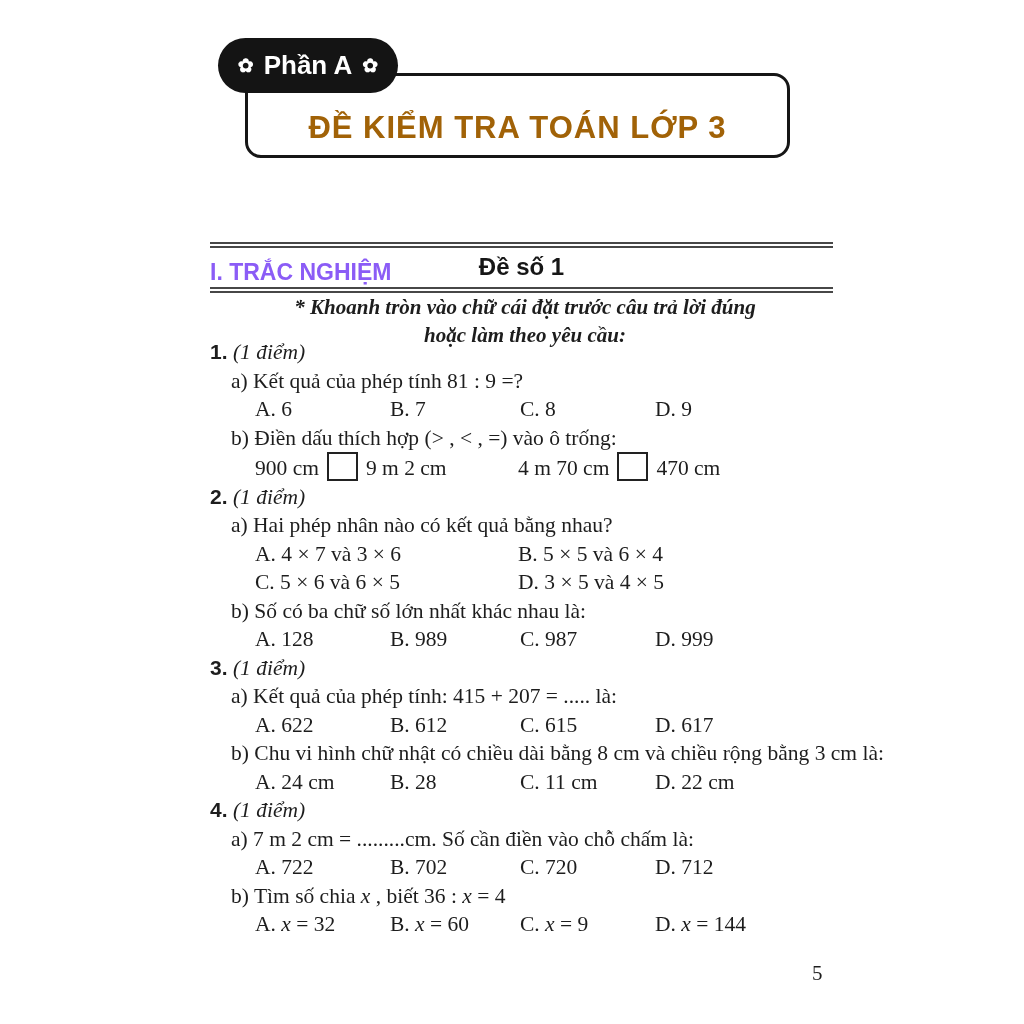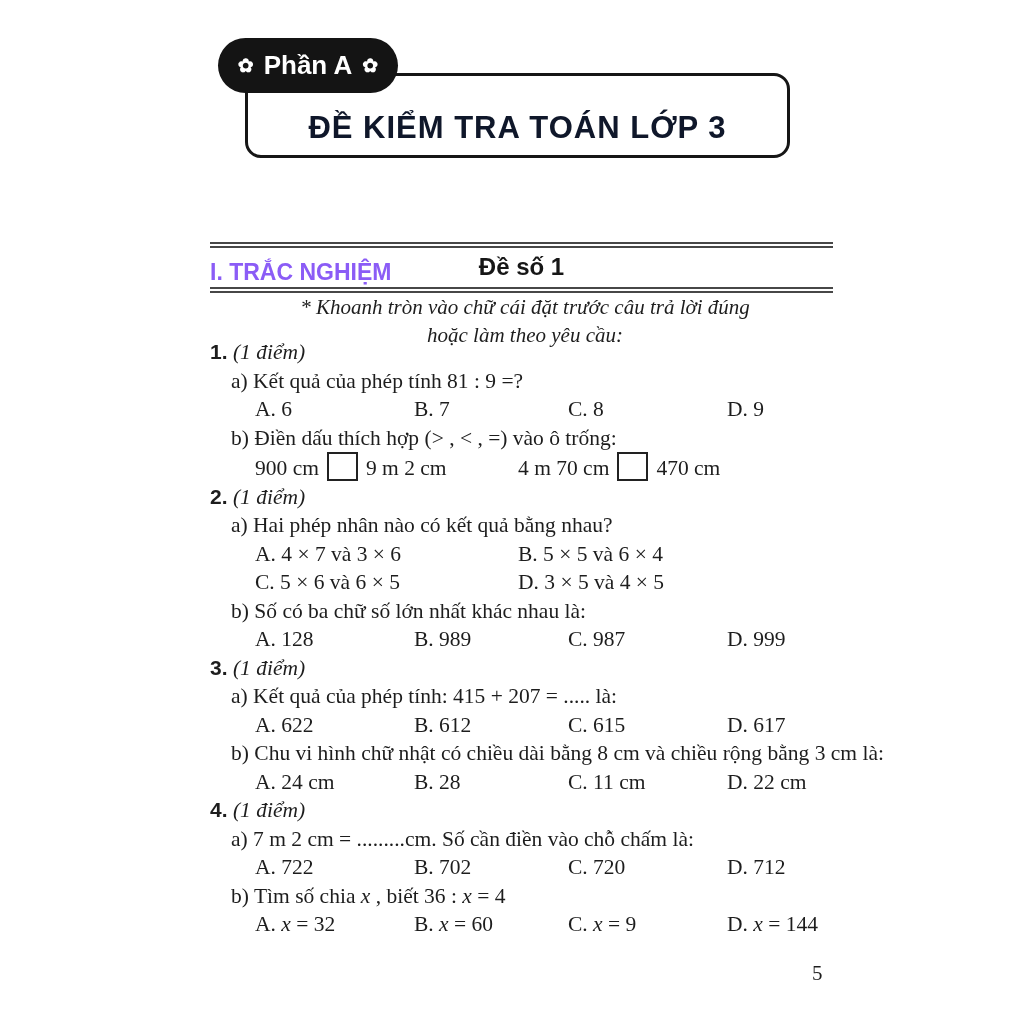--- a/index.html
+++ b/index.html
@@ -16,51 +16,51 @@
     font-family:"Liberation Sans", sans-serif; font-weight:bold;
     color:#ffffff; font-size:26px;
   }
   .badge .flower { font-size:19px; line-height:1; }
   .title-box {
     position:absolute; left:245px; top:73px; width:545px; height:85px;
     border:3px solid #161616; border-radius:16px; background:#ffffff; z-index:1;
     display:flex; align-items:center; justify-content:center;
     box-sizing:border-box; padding-top:25px;
     font-family:"Liberation Sans", sans-serif; font-weight:bold;
-    font-size:31px; letter-spacing:1px; color:#0f172a;
+    font-size:31px; letter-spacing:1px; color:#a16207;
   }
 
   
   .exam-divider { position:absolute; left:210px; top:202px; width:623px;margin-top:40px; }
   .dbl { height:2px; border-top:2px solid #474747; border-bottom:2px solid #474747; }
   .exam-title {
     text-align:center; font-family:"Liberation Sans", sans-serif;
     font-weight:bold; font-size:24px; padding:5px 0 6px; color:#161616;
   }
 
   .section-heading {
     position:absolute; left:210px; top:259px;
     font-family:"Liberation Sans", sans-serif; font-weight:bold;
     font-size:23px; color:#8b5cf6;
   }
   .instruction {
     position:absolute; left:210px; top:293px; width:630px; text-align:center;
-    font-weight:normal; font-style:italic; font-size:21px; line-height:28px;
+    font-weight:bold; font-style:italic; font-size:21px; line-height:28px;
   }
 
   
   .questions {
     position:absolute; left:210px; top:338px; width:650px;
     font-size:21.5px;
   }
   .qline { line-height:28.5px; white-space:nowrap; }
   .qnum { font-family:"Liberation Sans", sans-serif; font-weight:bold; font-size:21px; }
   .pts { font-style:italic; }
   .part { padding-left:21px; }
-  .opts4 { padding-left:45px; display:grid; grid-template-columns:135px 130px 135px auto;gap:24px; }
+  .opts4 { padding-left:45px; display:grid; grid-template-columns:135px 130px 135px auto; }
   .opts2 { padding-left:45px; display:grid; grid-template-columns:263px auto; }
   .fillrow { padding-left:45px; display:grid; grid-template-columns:263px auto; }
   .fillbox {
     display:inline-block; width:27px; height:25px;
     border:2px solid #222222; vertical-align:-6px; margin:0 8px;
   }
 
   .page-num { position:absolute; left:812px; top:961px; font-size:21px; }
 </style>
 </head>

